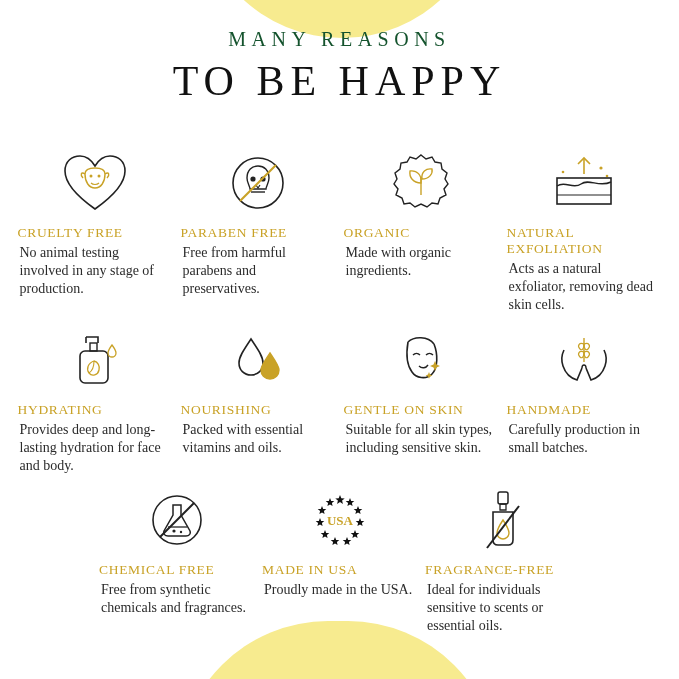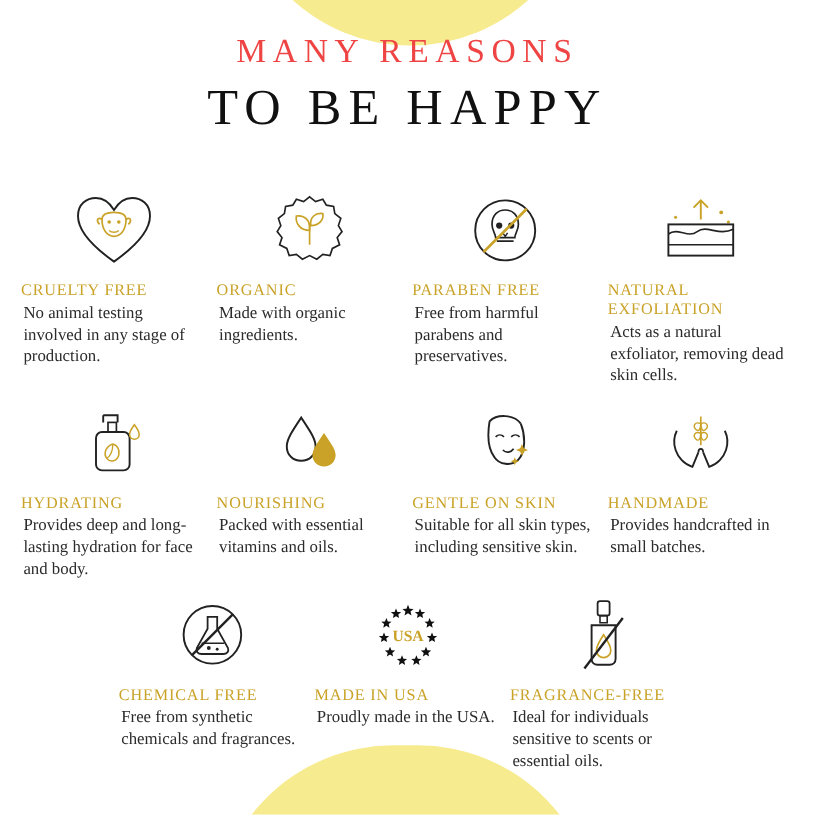--- a/index.html
+++ b/index.html
@@ -39,23 +39,23 @@
     background: #f7eb8f;
     border-radius: 170px 170px 0 0;
   }
   .header {
     position: relative;
     padding-top: 28px;
     text-align: center;
     z-index: 2;
   }
   .headline-small {
-    font-size: 28px;
+    font-size: 20px;
     letter-spacing: 5.5px;
-    color: #ef4444;
+    color: #14532d;
     font-family: "Liberation Serif", serif;
     margin: 0 0 6px 0;
     font-weight: 400;
   }
   .headline-large {
     font-size: 42px;
     letter-spacing: 6px;
     color: #111111;
     font-family: "Liberation Serif", serif;
     margin: 0;
@@ -132,45 +132,45 @@
             <circle cx="38" cy="24" r="1.5" fill="#c9a227"></circle>
             <path d="M30 31 C32 33 36 33 38 31" fill="none" stroke="#c9a227" stroke-width="1.2"></path>
           </svg>
         </div>
         <div class="cell-title">CRUELTY FREE</div>
         <div class="cell-desc">No animal testing involved in any stage of production.</div>
       </div>
 
       <div class="cell">
         <div class="icon-wrap">
-          <svg width="64" height="64" viewBox="0 0 64 64">
-            <path d="M32 4 L37 8 L43 6 L46 11 L52 12 L53 18 L58 22 L56 28 L59 33 L55 38 L57 44 L51 47 L49 53 L43 52 L38 56 L32 53 L26 56 L21 52 L15 53 L13 47 L7 44 L9 38 L5 33 L8 28 L6 22 L11 18 L12 12 L18 11 L21 6 L27 8 Z" fill="none" stroke="#222" stroke-width="1.4"></path>
-            <path d="M32 44 C32 36 32 30 32 26" stroke="#c9a227" stroke-width="1.4" fill="none"></path>
-            <path d="M32 32 C24 32 20 26 21 20 C28 19 33 24 32 32 Z" fill="none" stroke="#c9a227" stroke-width="1.4"></path>
-            <path d="M33 28 C40 28 44 23 43 18 C37 17 32 21 33 28 Z" fill="none" stroke="#c9a227" stroke-width="1.4"></path>
-          </svg>
-        </div>
-        <div class="cell-title">ORGANIC</div>
-        <div class="cell-desc">Made with organic ingredients.</div>
-      </div>
-
-      <div class="cell">
-        <div class="icon-wrap">
           <svg width="66" height="66" viewBox="0 0 66 66">
             <circle cx="33" cy="33" r="25" fill="none" stroke="#222" stroke-width="1.6"></circle>
             <path d="M22 28 C22 20 27 16 33 16 C39 16 44 20 44 28 C44 33 41 36 41 39 L25 39 C25 36 22 33 22 28 Z" fill="none" stroke="#222" stroke-width="1.4"></path>
             <circle cx="28" cy="29" r="2.6" fill="#222"></circle>
             <circle cx="38" cy="29" r="2.6" fill="#222"></circle>
             <path d="M31 35 L33 38 L35 35" fill="none" stroke="#222" stroke-width="1.2"></path>
             <path d="M26 42 L40 42" stroke="#222" stroke-width="1.4"></path>
             <path d="M15 51 L51 15" stroke="#c9a227" stroke-width="2.2"></path>
           </svg>
         </div>
         <div class="cell-title">PARABEN FREE</div>
         <div class="cell-desc">Free from harmful parabens and preservatives.</div>
+      </div>
+
+      <div class="cell">
+        <div class="icon-wrap">
+          <svg width="64" height="64" viewBox="0 0 64 64">
+            <path d="M32 4 L37 8 L43 6 L46 11 L52 12 L53 18 L58 22 L56 28 L59 33 L55 38 L57 44 L51 47 L49 53 L43 52 L38 56 L32 53 L26 56 L21 52 L15 53 L13 47 L7 44 L9 38 L5 33 L8 28 L6 22 L11 18 L12 12 L18 11 L21 6 L27 8 Z" fill="none" stroke="#222" stroke-width="1.4"></path>
+            <path d="M32 44 C32 36 32 30 32 26" stroke="#c9a227" stroke-width="1.4" fill="none"></path>
+            <path d="M32 32 C24 32 20 26 21 20 C28 19 33 24 32 32 Z" fill="none" stroke="#c9a227" stroke-width="1.4"></path>
+            <path d="M33 28 C40 28 44 23 43 18 C37 17 32 21 33 28 Z" fill="none" stroke="#c9a227" stroke-width="1.4"></path>
+          </svg>
+        </div>
+        <div class="cell-title">ORGANIC</div>
+        <div class="cell-desc">Made with organic ingredients.</div>
       </div>
 
       <div class="cell">
         <div class="icon-wrap">
           <svg width="70" height="62" viewBox="0 0 70 62">
             <path d="M35 6 L35 22" stroke="#c9a227" stroke-width="1.6"></path>
             <path d="M29 12 L35 6 L41 12" fill="none" stroke="#c9a227" stroke-width="1.6"></path>
             <circle cx="52" cy="16" r="1.6" fill="#c9a227"></circle>
             <circle cx="58" cy="24" r="1.3" fill="#c9a227"></circle>
             <circle cx="14" cy="20" r="1.3" fill="#c9a227"></circle>
@@ -237,21 +237,21 @@
             <path d="M34 16 C29 14 27 18 30 21 C32 23 34 21 34 16 Z" fill="none" stroke="#c9a227" stroke-width="1.2"></path>
             <path d="M34 16 C39 14 41 18 38 21 C36 23 34 21 34 16 Z" fill="none" stroke="#c9a227" stroke-width="1.2"></path>
             <path d="M34 24 C29 22 27 26 30 29 C32 31 34 29 34 24 Z" fill="none" stroke="#c9a227" stroke-width="1.2"></path>
             <path d="M34 24 C39 22 41 26 38 29 C36 31 34 29 34 24 Z" fill="none" stroke="#c9a227" stroke-width="1.2"></path>
             <path d="M14 22 C12 26 11 32 13 38 C15 44 20 50 27 52 L32 40" fill="none" stroke="#222" stroke-width="1.6"></path>
             <path d="M54 22 C56 26 57 32 55 38 C53 44 48 50 41 52 L36 40" fill="none" stroke="#222" stroke-width="1.6"></path>
             <path d="M32 40 C32 36 36 36 36 40" fill="none" stroke="#222" stroke-width="1.4"></path>
           </svg>
         </div>
         <div class="cell-title">HANDMADE</div>
-        <div class="cell-desc">Provides handcrafted in small batches.</div>
+        <div class="cell-desc">Carefully production in small batches.</div>
       </div>
 
     </div>
 
     <div class="row row-3">
 
       <div class="cell">
         <div class="icon-wrap">
           <svg width="66" height="66" viewBox="0 0 66 66">
             <circle cx="33" cy="33" r="24" fill="none" stroke="#222" stroke-width="1.6"></circle>

